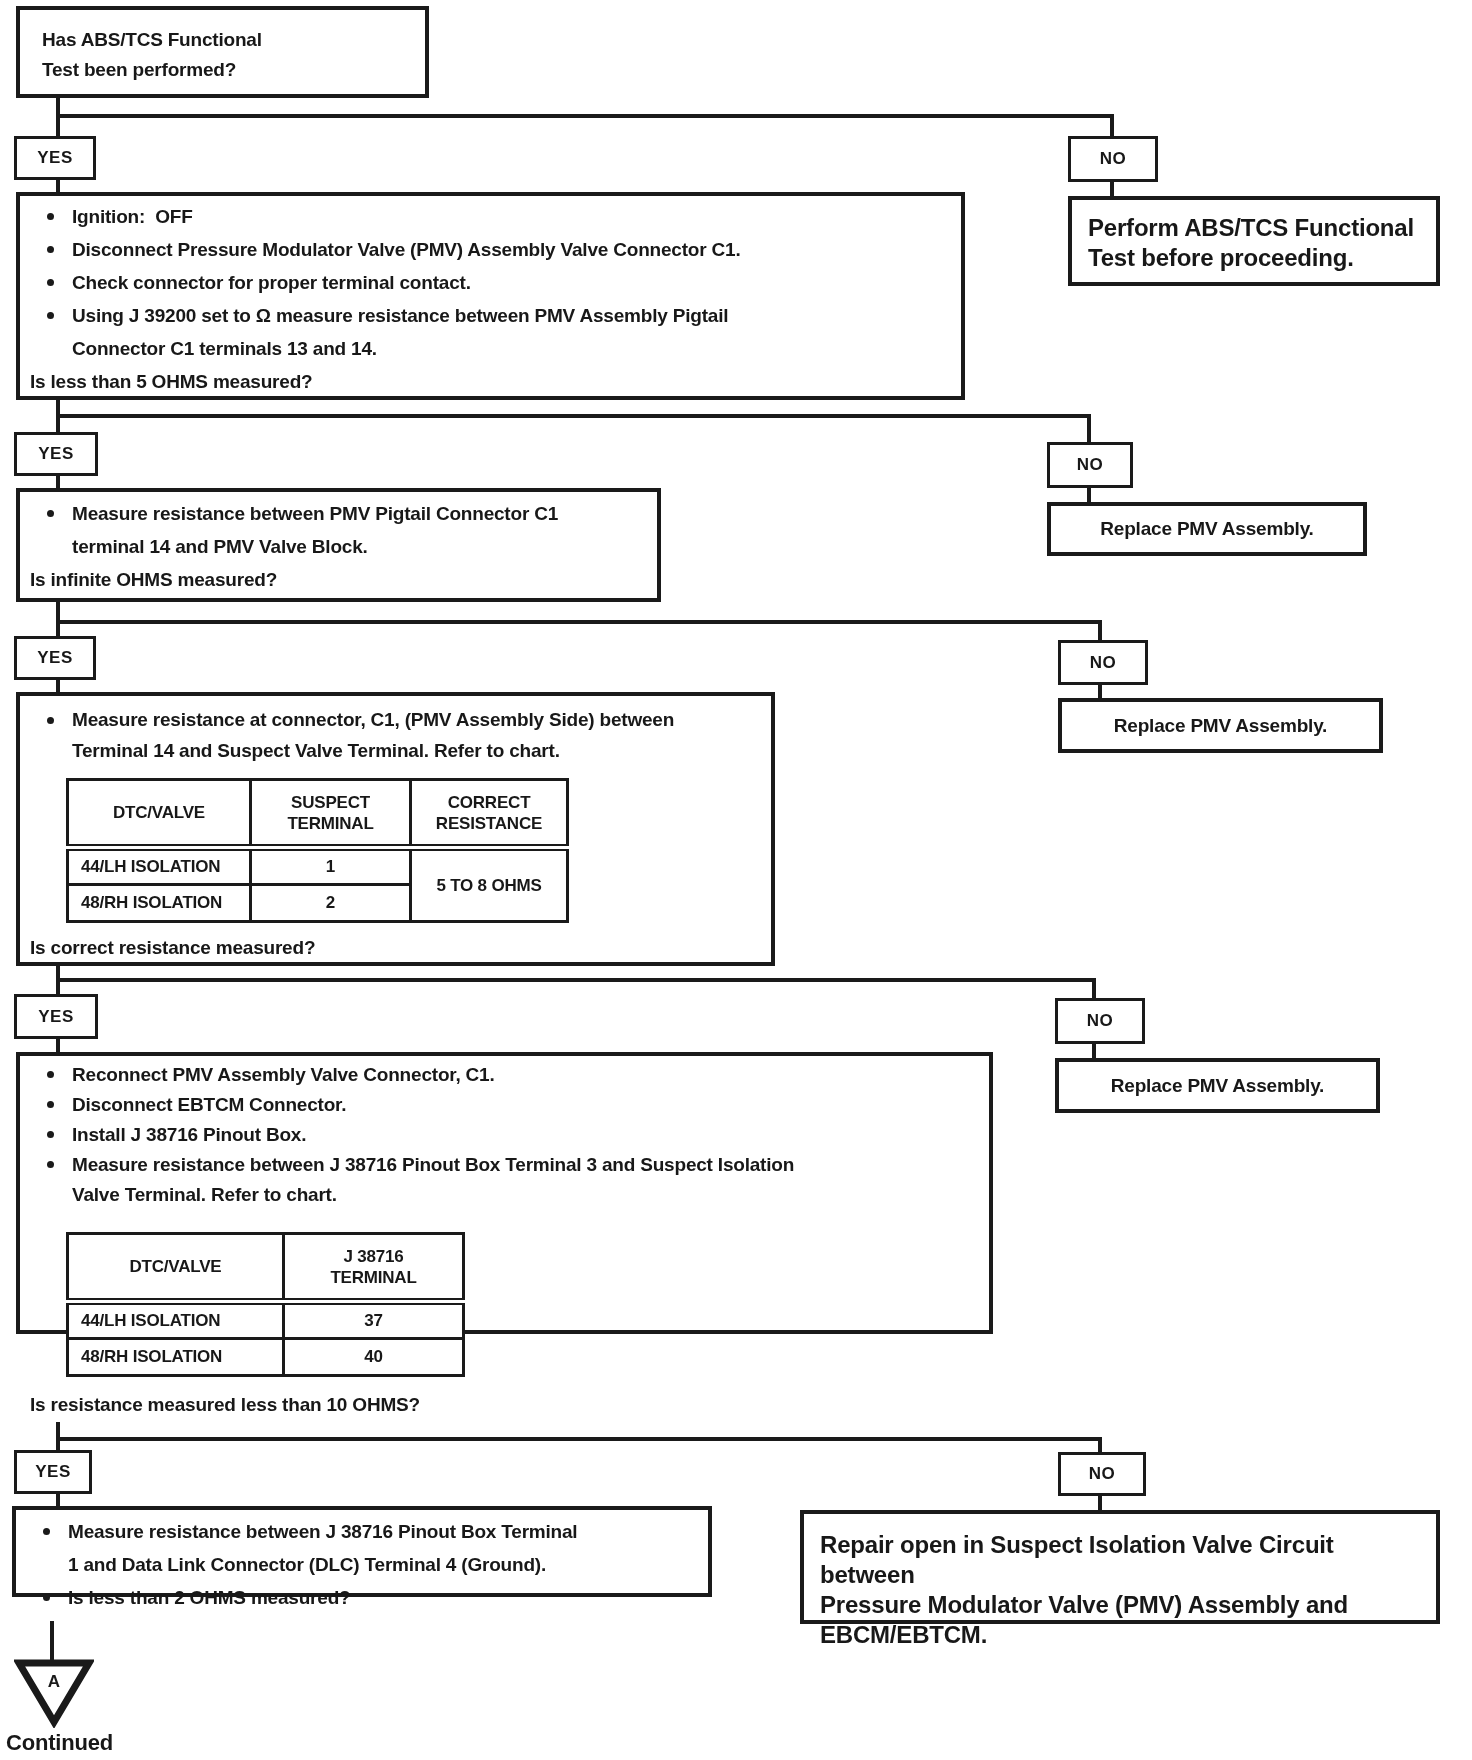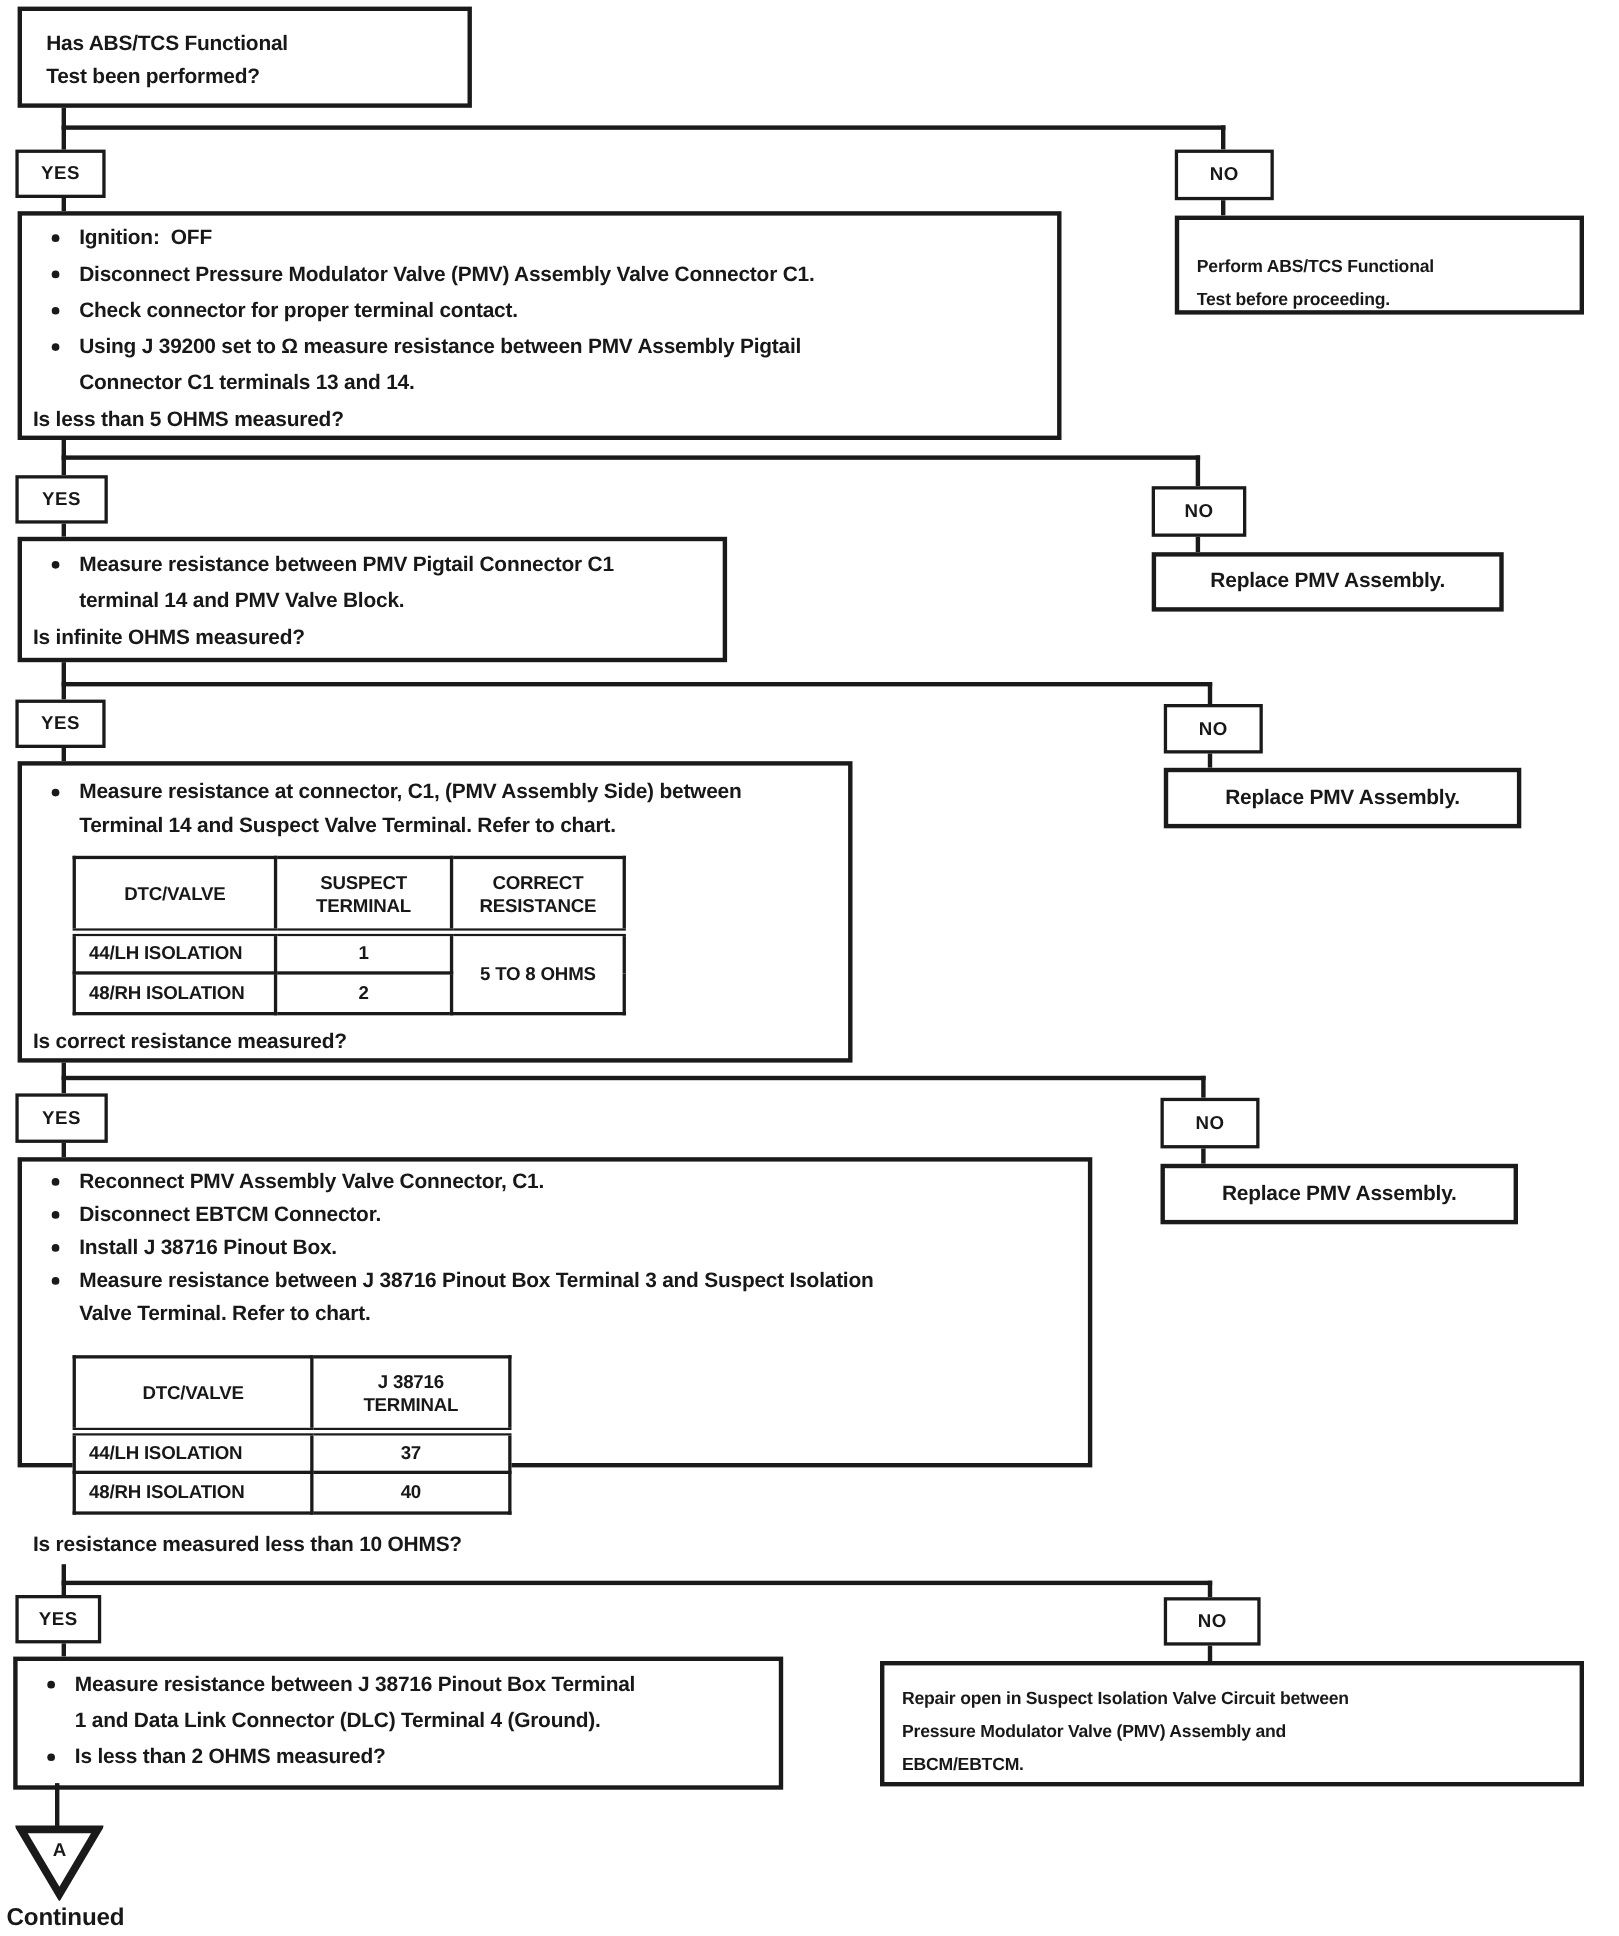--- a/index.html
+++ b/index.html
@@ -14,21 +14,21 @@
   .vline,.hline{position:absolute;background:#1a1a1a;}
   .vline{width:4px;}
   .hline{height:4px;}
 
   .fline{white-space:pre;font-size:19px;line-height:33px;position:relative;
          padding-left:52px;letter-spacing:-0.2px;}
   .fline.cont{ }
   .fline.q{padding-left:10px;}
   .dot{position:absolute;left:27px;top:13px;width:7px;height:7px;background:#1a1a1a;border-radius:50%;}
 
-  .actbox{font-size:16px;line-height:30px;padding:28px 16px;letter-spacing:-0.2px;}
+  .actbox{font-size:24px;line-height:30px;padding:13px 16px;letter-spacing:-0.2px;}
   .replace{display:flex;align-items:center;justify-content:center;font-size:19px;letter-spacing:-0.2px;}
 
   table.vt{border-collapse:collapse;table-layout:fixed;background:#fff;}
   table.vt th,table.vt td{border:3px solid #1a1a1a;box-sizing:border-box;
       font-size:17px;letter-spacing:-0.2px;padding:0;}
   table.vt th{height:68px;text-align:center;vertical-align:middle;border-bottom:7px double #1a1a1a;}
   table.vt td{height:37px;text-align:center;vertical-align:middle;}
   table.vt td.l{text-align:left;padding-left:12px;}
   .hwrap{display:inline-block;line-height:21px;}
 
@@ -186,21 +186,21 @@
 
   <div class="badge" style="left:1058px;top:1452px;width:88px;height:44px;">NO</div>
   <div class="vline" style="left:1098px;top:1496px;height:14px;"></div>
 
   <div class="box actbox" style="left:800px;top:1510px;width:640px;height:114px;padding-top:16px;">
     <div>Repair open in Suspect Isolation Valve Circuit between</div>
     <div>Pressure Modulator Valve (PMV) Assembly and</div>
     <div>EBCM/EBTCM.</div>
   </div>
 
-  <div class="box" style="left:12px;top:1506px;width:700px;height:121px;padding-top:5px;">
+  <div class="box" style="left:12px;top:1506px;width:700px;height:91px;padding-top:5px;">
     <div class="fline"><span class="dot"></span><span>Measure resistance between J 38716 Pinout Box Terminal</span></div>
     <div class="fline cont">1 and Data Link Connector (DLC) Terminal 4 (Ground).</div>
     <div class="fline"><span class="dot"></span><span>Is less than 2 OHMS measured?</span></div>
   </div>
 
   <div class="vline" style="left:50px;top:1621px;height:46px;"></div>
   <div class="tri-wrap" style="left:14px;top:1658px;">
     <svg width="80" height="70">
       <polygon points="5,5 75,5 40,64" fill="#ffffff" stroke="#1a1a1a" stroke-width="7"></polygon>
       <text x="40" y="29" text-anchor="middle" style="font-family:'Liberation Sans',sans-serif;font-weight:700;font-size:17px;fill:#1a1a1a;">A</text>

